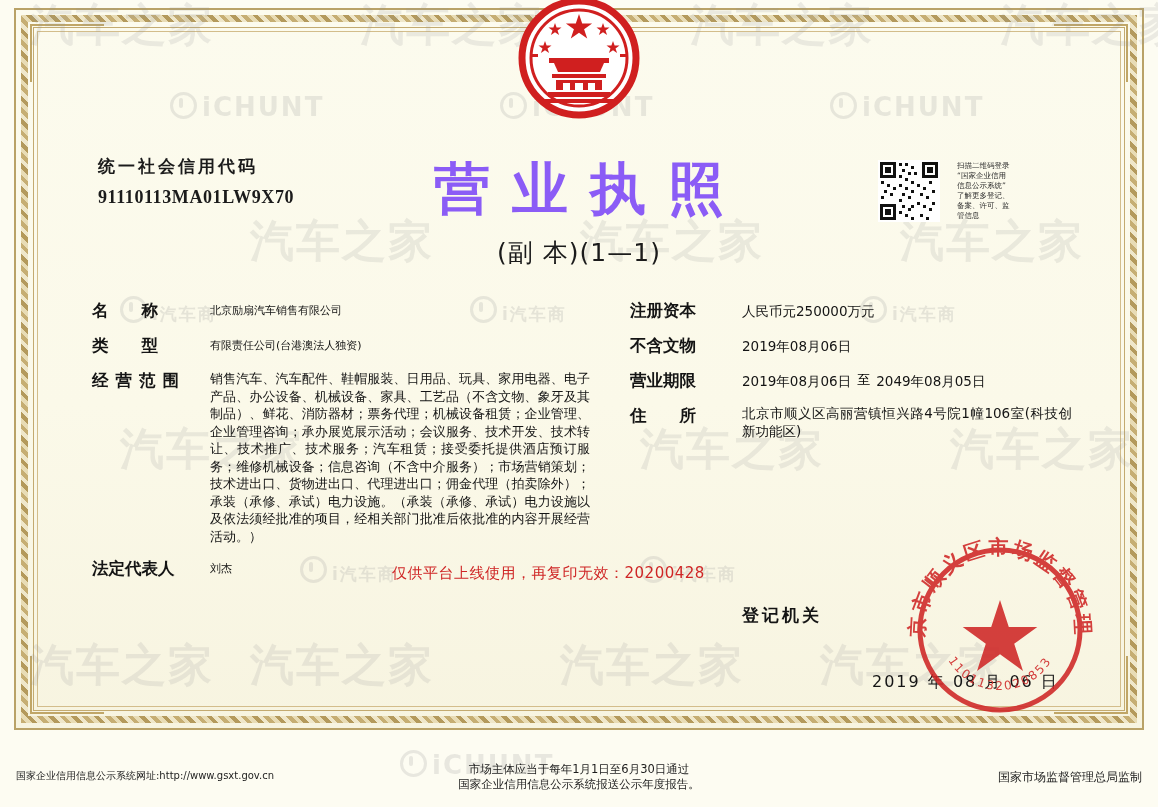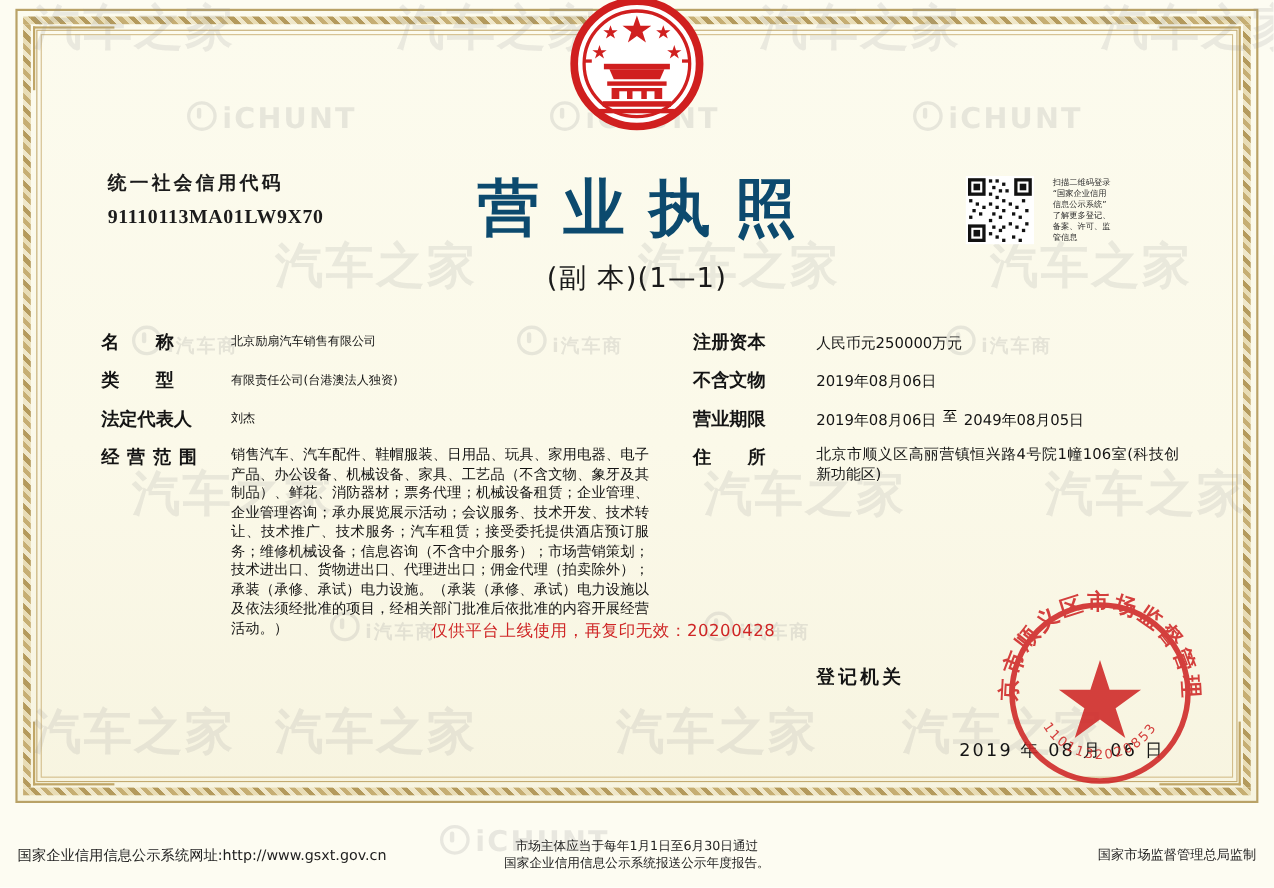--- a/index.html
+++ b/index.html
@@ -138,21 +138,21 @@
   .main-title {
     position: absolute;
     left: 0; right: 0;
     top: 152px;
     text-align: center;
     font-family: "DejaVu Sans", sans-serif;
     font-size: 56px;
     font-weight: bold;
     letter-spacing: 22px;
     text-indent: 22px;
-    color: #0c4a6e;
+    color: #8b5cf6;
     z-index: 7;
   }
   .sub-title {
     position: absolute;
     left: 0; right: 0;
     top: 236px;
     text-align: center;
     font-family: "DejaVu Sans", sans-serif;
     font-size: 25px;
     color: #1b1b1b;
@@ -284,21 +284,21 @@
     left: 0; right: 0;
     top: 760px;
     height: 47px;
     z-index: 7;
     font-family: "DejaVu Sans", sans-serif;
     color: #1d1d1d;
   }
   .foot-left {
     position: absolute;
     left: 16px; top: 9px;
-    font-size: 13px;
+    font-size: 10px;
   }
   .foot-center {
     position: absolute;
     left: 0; right: 0; top: 2px;
     text-align: center;
     font-size: 11.5px;
     line-height: 15px;
   }
   .foot-right {
     position: absolute;
@@ -428,26 +428,26 @@
 
   <div class="fields">
 
     <div class="col-left">
       <div class="row inline">
         <span class="lab">名　　称</span><span class="val">北京励扇汽车销售有限公司</span>
       </div>
       <div class="row inline">
         <span class="lab">类　　型</span><span class="val">有限责任公司(台港澳法人独资)</span>
       </div>
-      <div class="row inline">
-        <span class="lab">法定代表人</span><span class="val">刘杰</span>
-      </div>
       <div class="row scope-row">
         <span class="lab sp3">经营范围</span>
         <span class="val">销售汽车、汽车配件、鞋帽服装、日用品、玩具、家用电器、电子产品、办公设备、机械设备、家具、工艺品（不含文物、象牙及其制品）、鲜花、消防器材；票务代理；机械设备租赁；企业管理、企业管理咨询；承办展览展示活动；会议服务、技术开发、技术转让、技术推广、技术服务；汽车租赁；接受委托提供酒店预订服务；维修机械设备；信息咨询（不含中介服务）；市场营销策划；技术进出口、货物进出口、代理进出口；佣金代理（拍卖除外）；承装（承修、承试）电力设施。（承装（承修、承试）电力设施以及依法须经批准的项目，经相关部门批准后依批准的内容开展经营活动。）</span>
+      </div>
+      <div class="row inline">
+        <span class="lab">法定代表人</span><span class="val">刘杰</span>
       </div>
     </div>
 
     <div class="col-right">
       <div class="row inline right-row">
         <span class="lab">注册资本</span><span class="val">人民币元250000万元</span>
       </div>
       <div class="row inline right-row">
         <span class="lab">不含文物</span><span class="val">2019年08月06日</span>
       </div>

